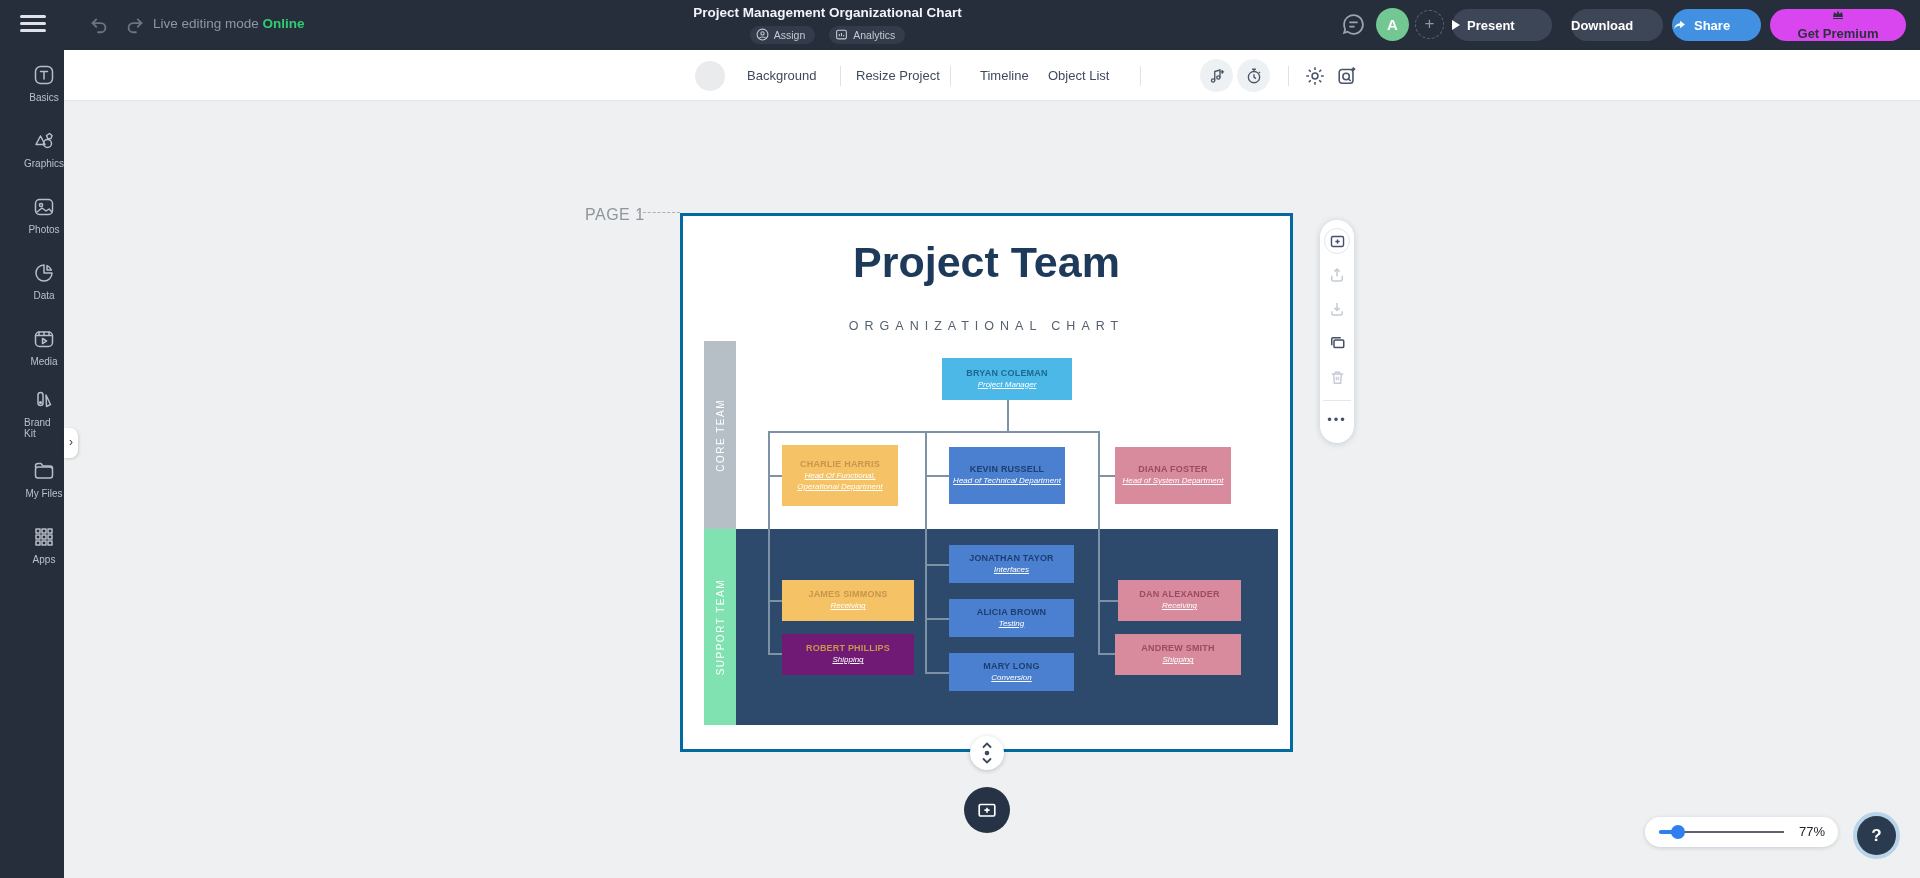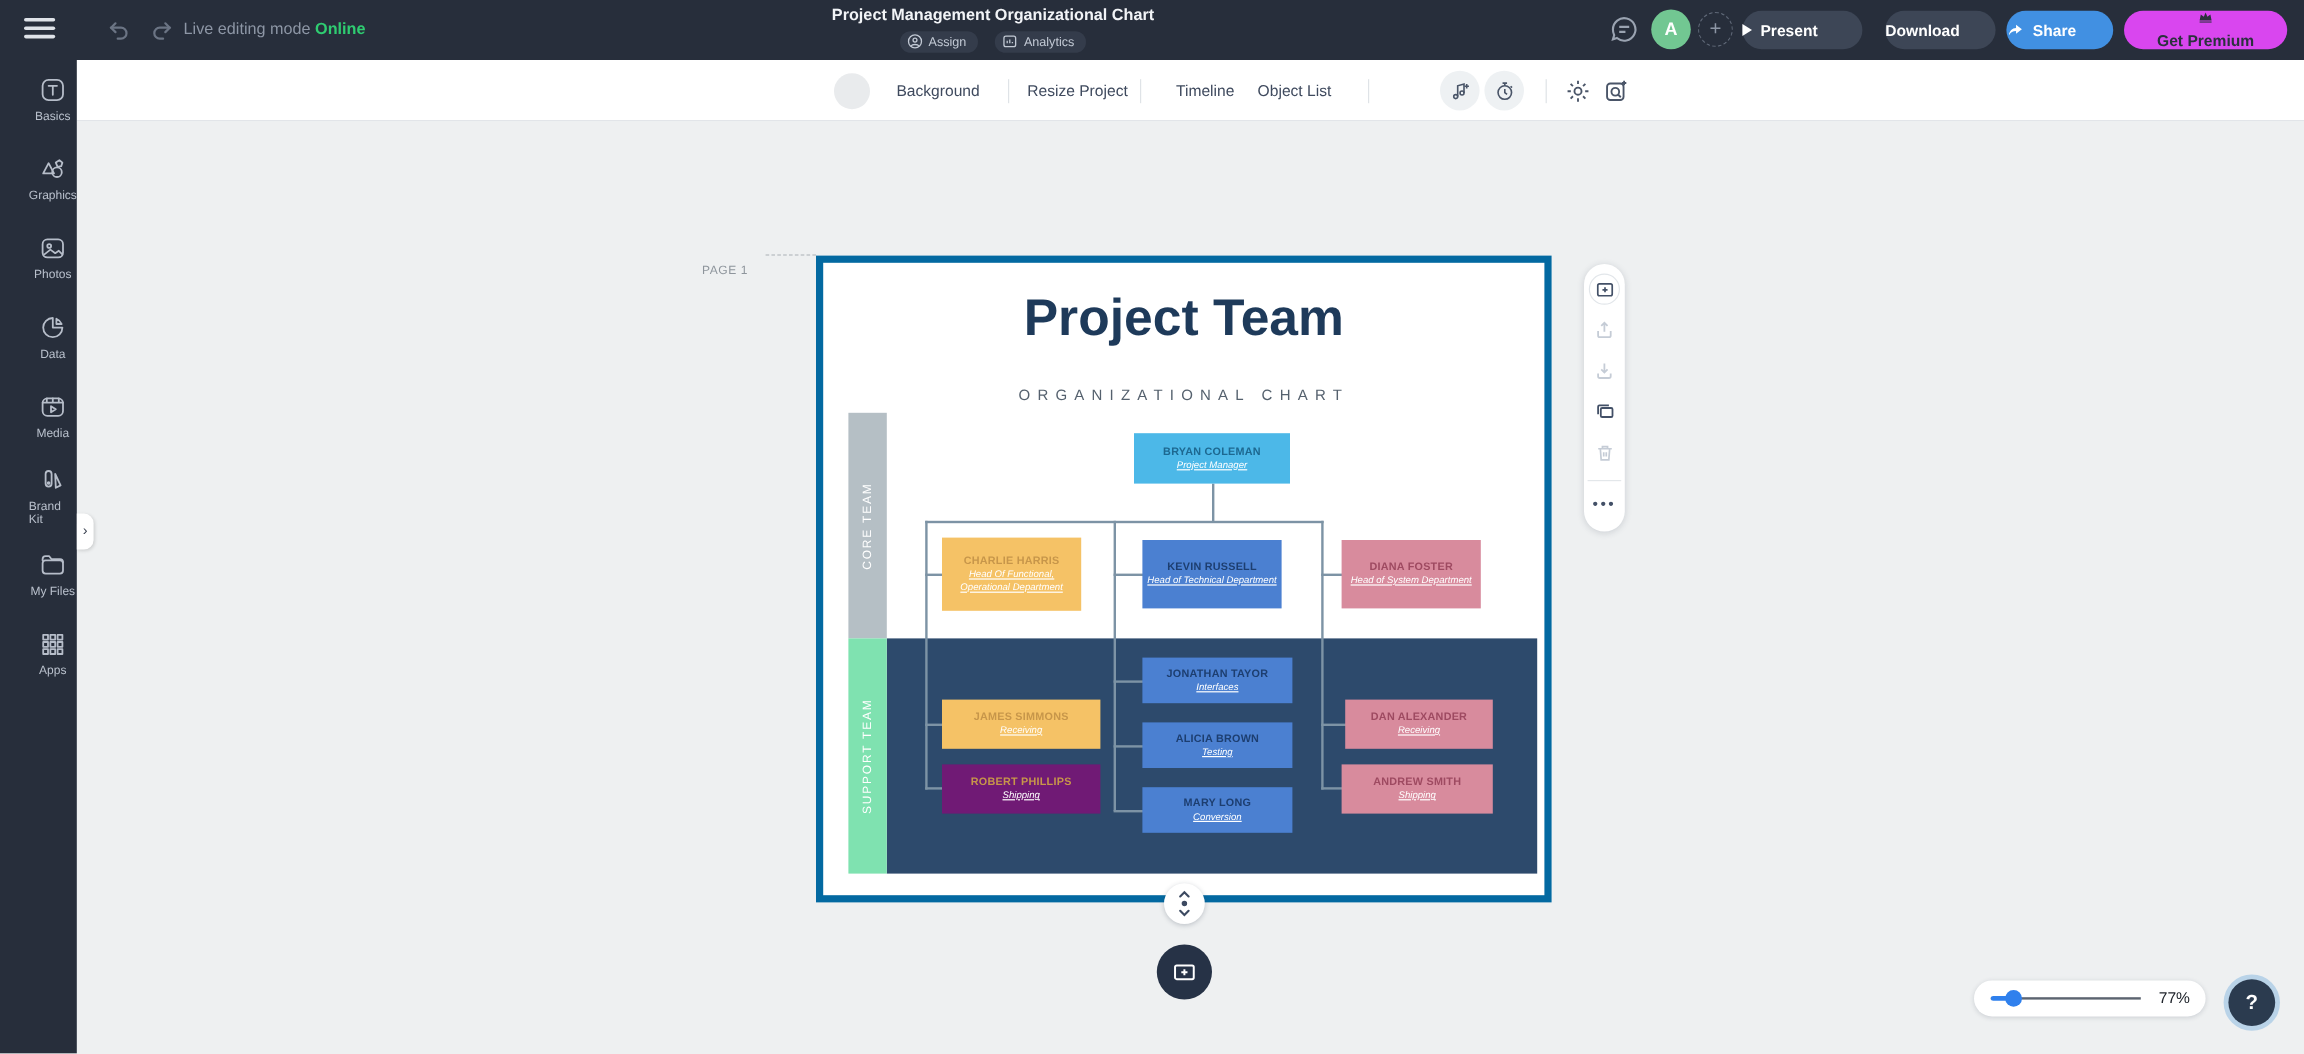--- a/index.html
+++ b/index.html
@@ -52,24 +52,24 @@
   .subtoolbar .t-item { position:absolute; top:0; height:51px; display:flex; align-items:center;
                         font-size:13px; color:#3f4a5e; cursor:pointer; }
   .vdiv { position:absolute; top:16px; width:1px; height:20px; background:#dfe3e7; }
   .swatch { position:absolute; left:631px; top:11px; width:30px; height:30px; border-radius:50%;
             background:#e9ebed; cursor:pointer; }
   .iconcirc { position:absolute; top:9px; width:33px; height:33px; border-radius:50%; background:#eef1f3;
               display:flex; align-items:center; justify-content:center; cursor:pointer; }
   .t-icon { position:absolute; top:15px; width:22px; height:22px; color:#4a5568; cursor:pointer; }
 
   
-  .page-label { position:absolute; left:585px; top:220px; font-size:10px; letter-spacing:.5px; color:#8e959c; }
+  .page-label { position:absolute; left:585px; top:206px; font-size:16px; letter-spacing:.5px; color:#8e959c; }
   .page-dash { position:absolute; left:638px; top:212px; width:42px; border-top:1px dashed #a9b0b6; }
   .page { position:absolute; left:680px; top:213px; width:613px; height:539px; background:#fff;
-          border:6px solid #0369a1; }
+          border:3px solid #0369a1; }
   .art-title { position:absolute; left:0; top:22px; width:100%; text-align:center;
                font-size:43px; font-weight:bold; color:#1e3a5a; }
   .art-sub { position:absolute; left:0; top:86px; width:100%; text-align:center;
              font-size:12.5px; letter-spacing:6px; color:#55616e;margin-top:17px; }
   .org { position:absolute; left:21px; top:125px; width:574px; height:384px; }
   .strip { position:absolute; left:0; width:32px; display:flex; align-items:center; justify-content:center; }
   .strip span { writing-mode:vertical-rl; transform:rotate(180deg); color:#fff; font-size:10px; letter-spacing:1.5px; }
   .strip-core { top:0; height:188px; background:#b5bfc5; }
   .strip-support { top:188px; height:196px; background:#7fe2b0; }
   .area-core { position:absolute; left:32px; top:0; width:542px; height:188px; background:#fff; }

